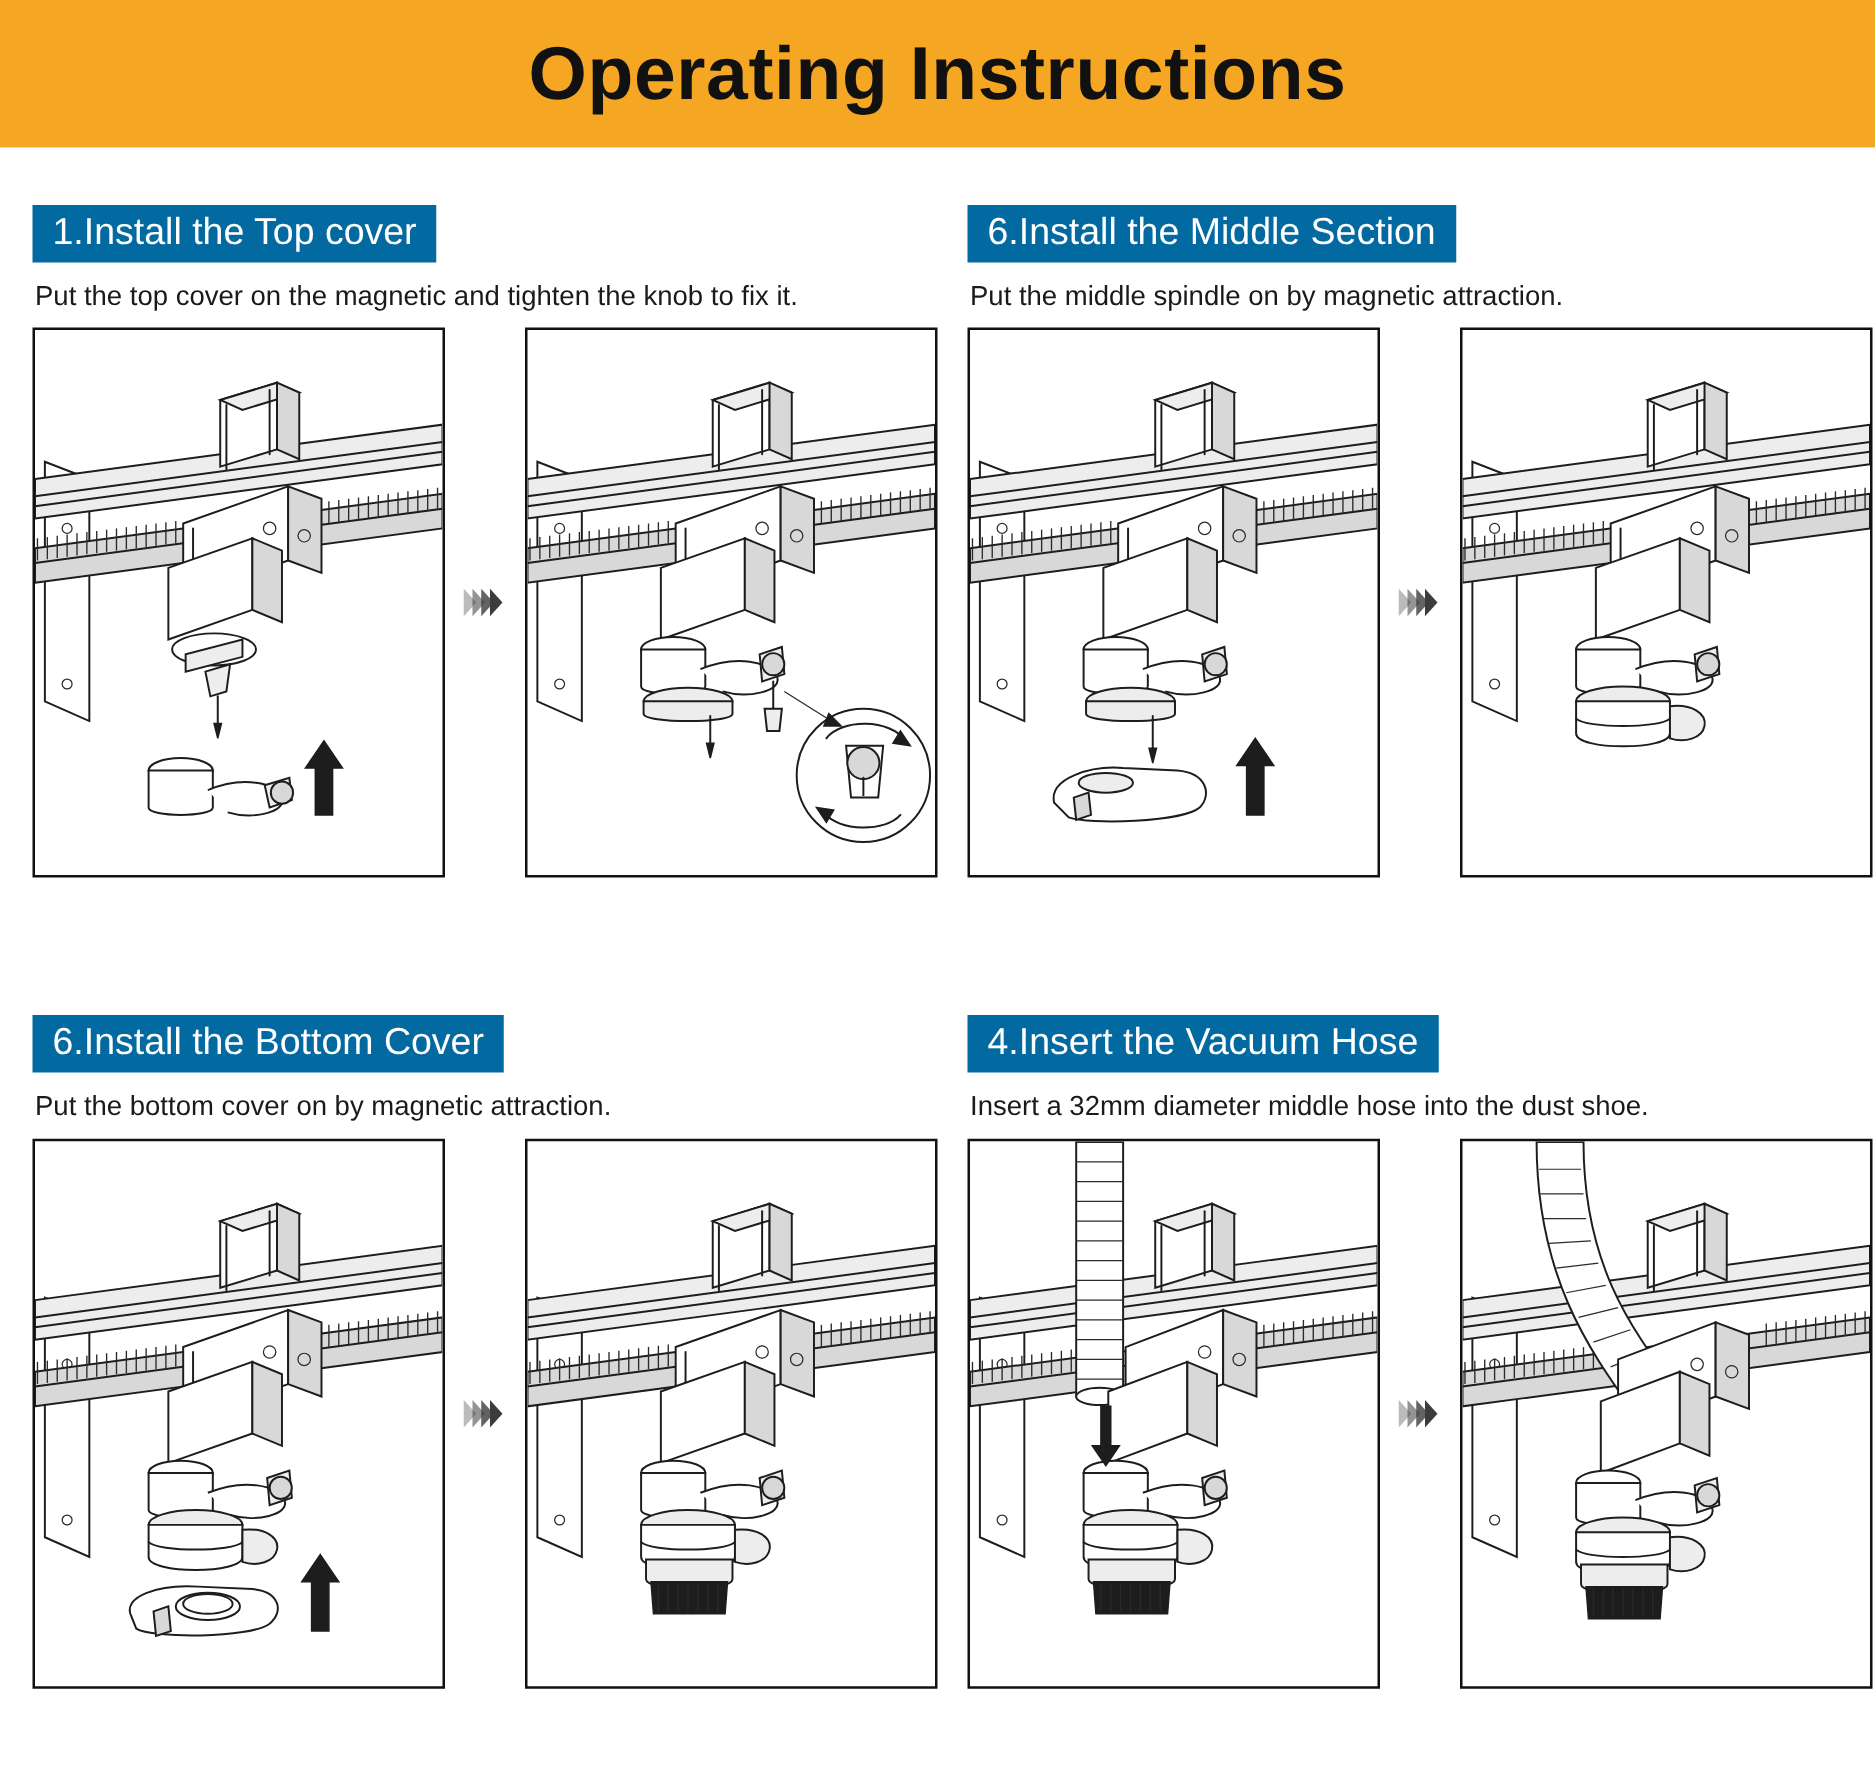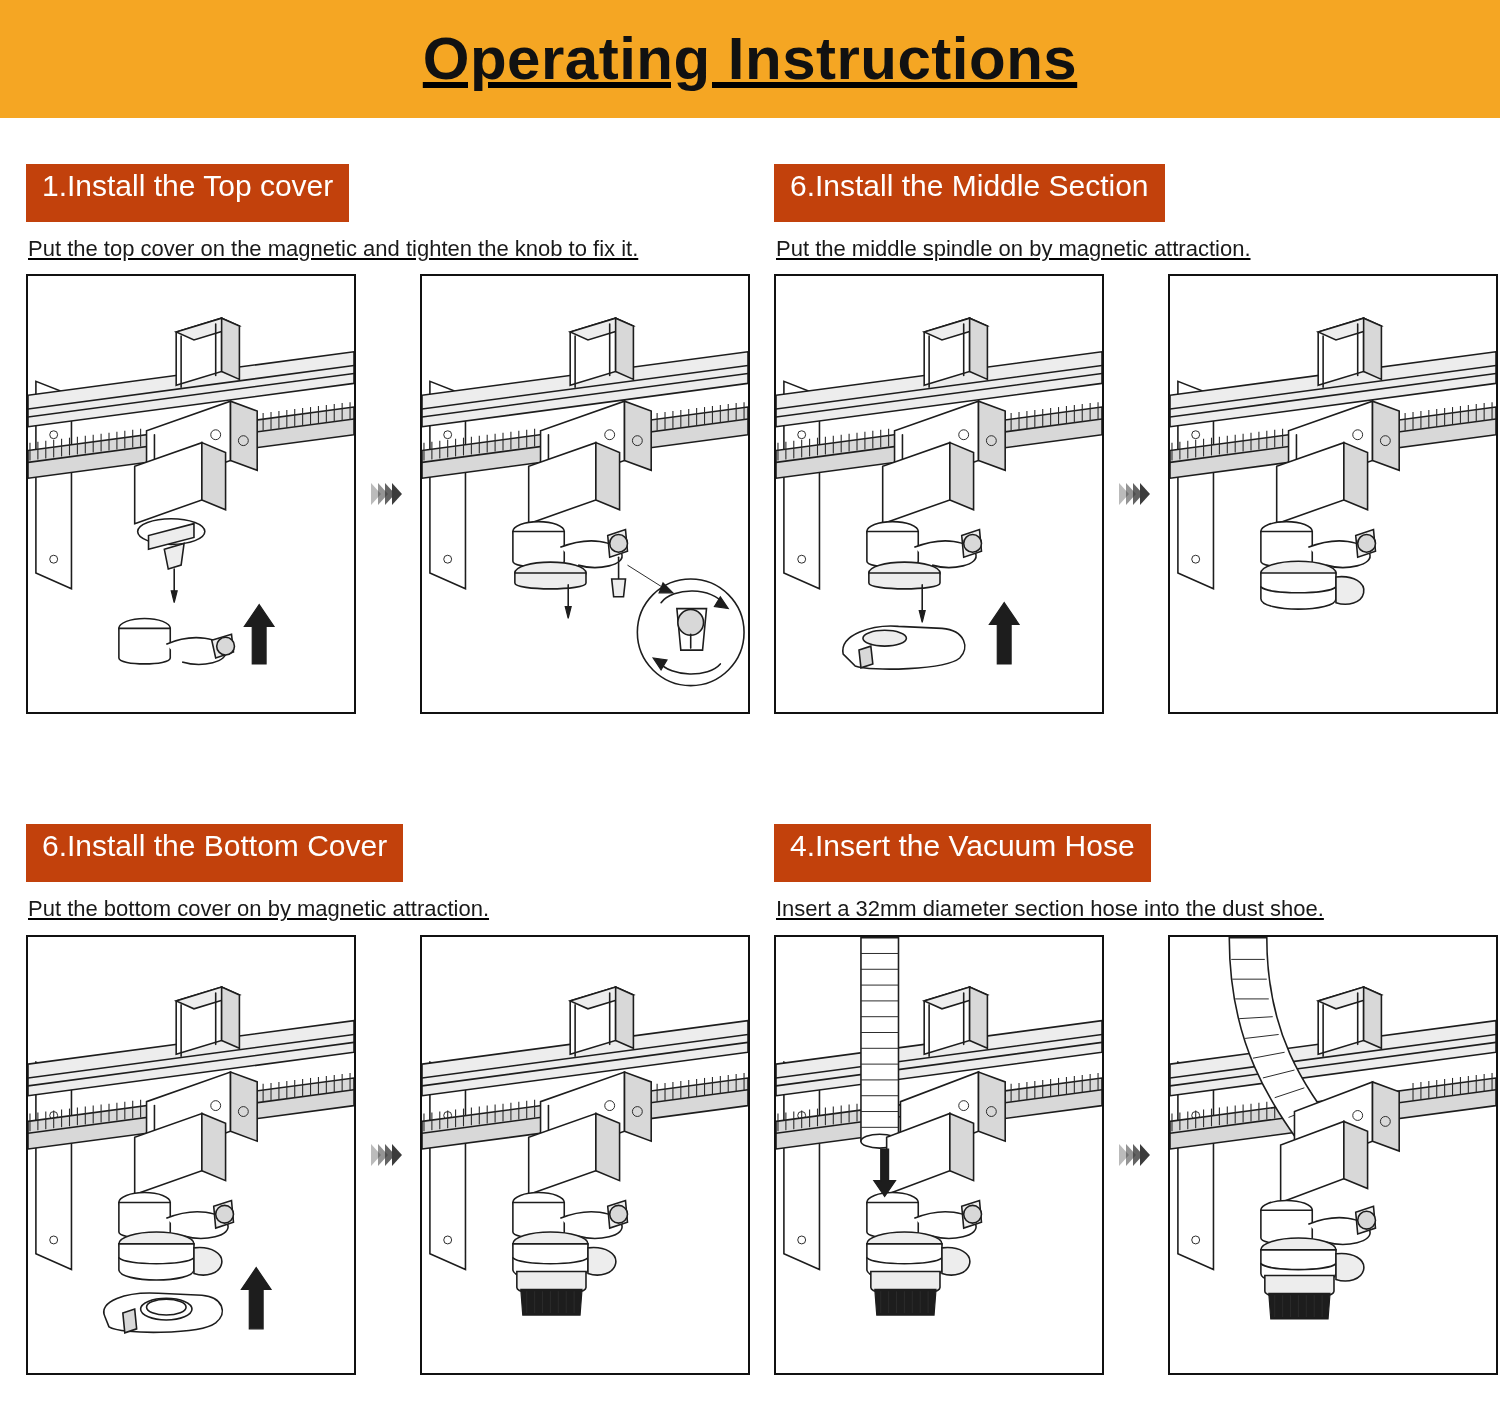--- a/index.html
+++ b/index.html
@@ -8,21 +8,20 @@
     padding: 0;
     background: #ffffff;
     font-family: "Liberation Sans", sans-serif;
   }
   .page {
     width: 1500px;
     height: 1421px;
     position: relative;
     background: #ffffff;
     overflow: hidden;
-    text-decoration: underline;
   }
   .header-bar {
     width: 1500px;
     height: 118px;
     background: #F5A623;
     display: flex;
     align-items: center;
     justify-content: center;
   }
   .header-title {
@@ -38,25 +37,25 @@
   }
   .step-row {
     display: flex;
     gap: 24px;
   }
   .step {
     width: 724px;
   }
   .step-tag {
     display: inline-block;
-    background: #c2410c;
+    background: #0369a1;
     color: #ffffff;
     font-size: 30px;
     font-weight: 500;
-    padding: 7px 16px 21px 16px;
+    padding: 7px 16px 9px 16px;
     line-height: 1;
     white-space: nowrap;
   }
   .step-desc {
     font-size: 22px;
     color: #1a1a1a;
     margin: 14px 0 12px 2px;
     line-height: 1.2;
   }
   .panel-pair {
@@ -606,21 +605,21 @@
                 <path d="M154 358 L154 380"></path>
               </g>
             </svg>
           </div>
 
         </div>
       </div>
 
       <div class="step">
         <div class="step-tag">4.Insert the Vacuum Hose</div>
-        <div class="step-desc">Insert a 32mm diameter section hose into the dust shoe.</div>
+        <div class="step-desc">Insert a 32mm diameter middle hose into the dust shoe.</div>
         <div class="panel-pair">
 
           <div class="panel">
             <svg class="scene" viewBox="0 0 330 440">
               <path class="fillw" d="M8 320 L44 336 L44 140 L8 126 Z"></path>
               <circle class="ln-thin" cx="26" cy="306" r="4"></circle>
               <circle class="ln-thin" cx="26" cy="180" r="4"></circle>
               <path class="fillg" d="M0 128 L330 84 L330 116 L0 160 Z"></path>
               <path class="ln" d="M0 142 L330 98"></path>
               <path class="ln" d="M0 150 L330 106"></path>

